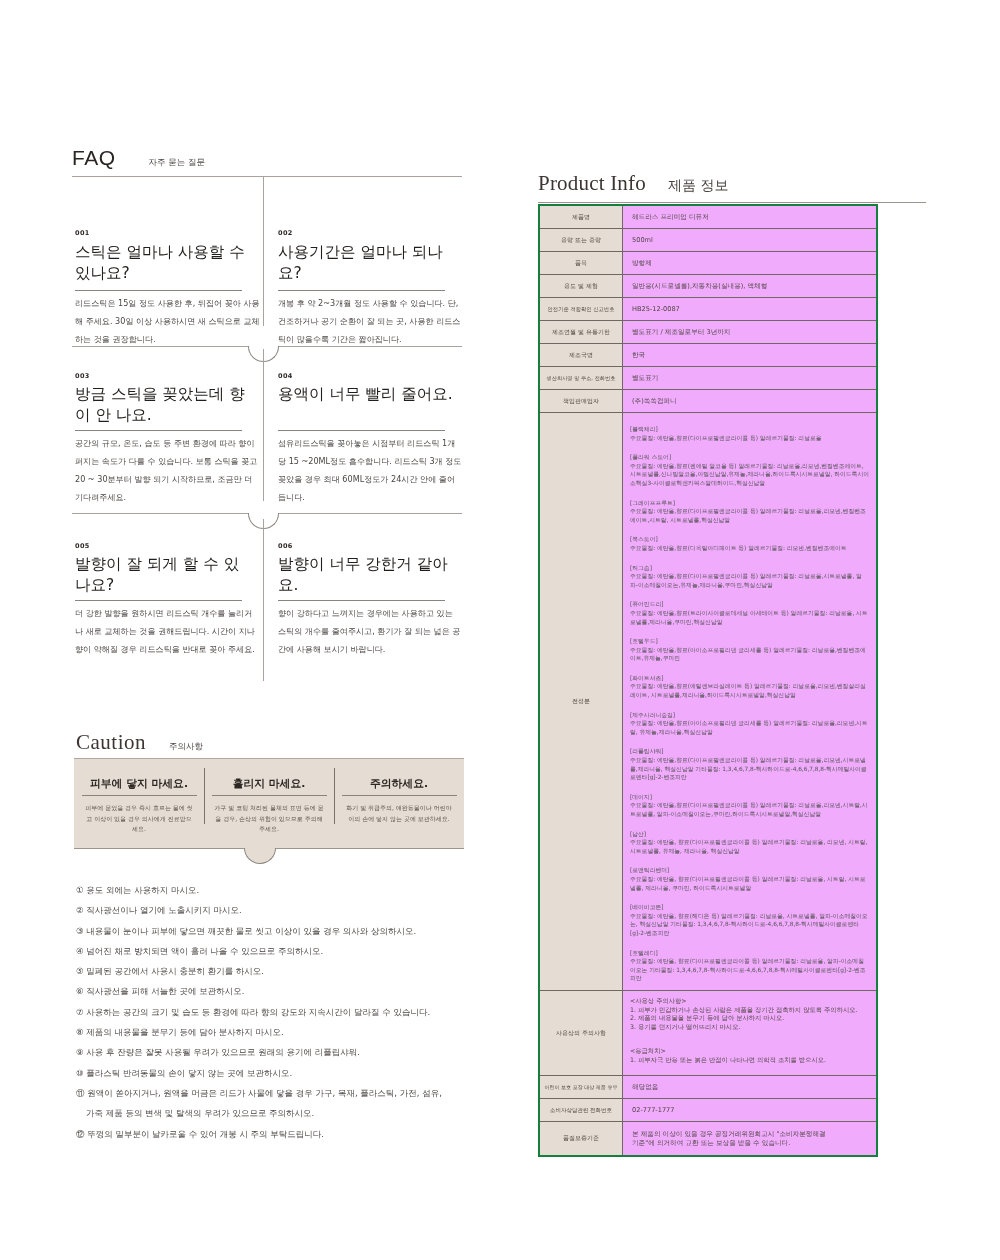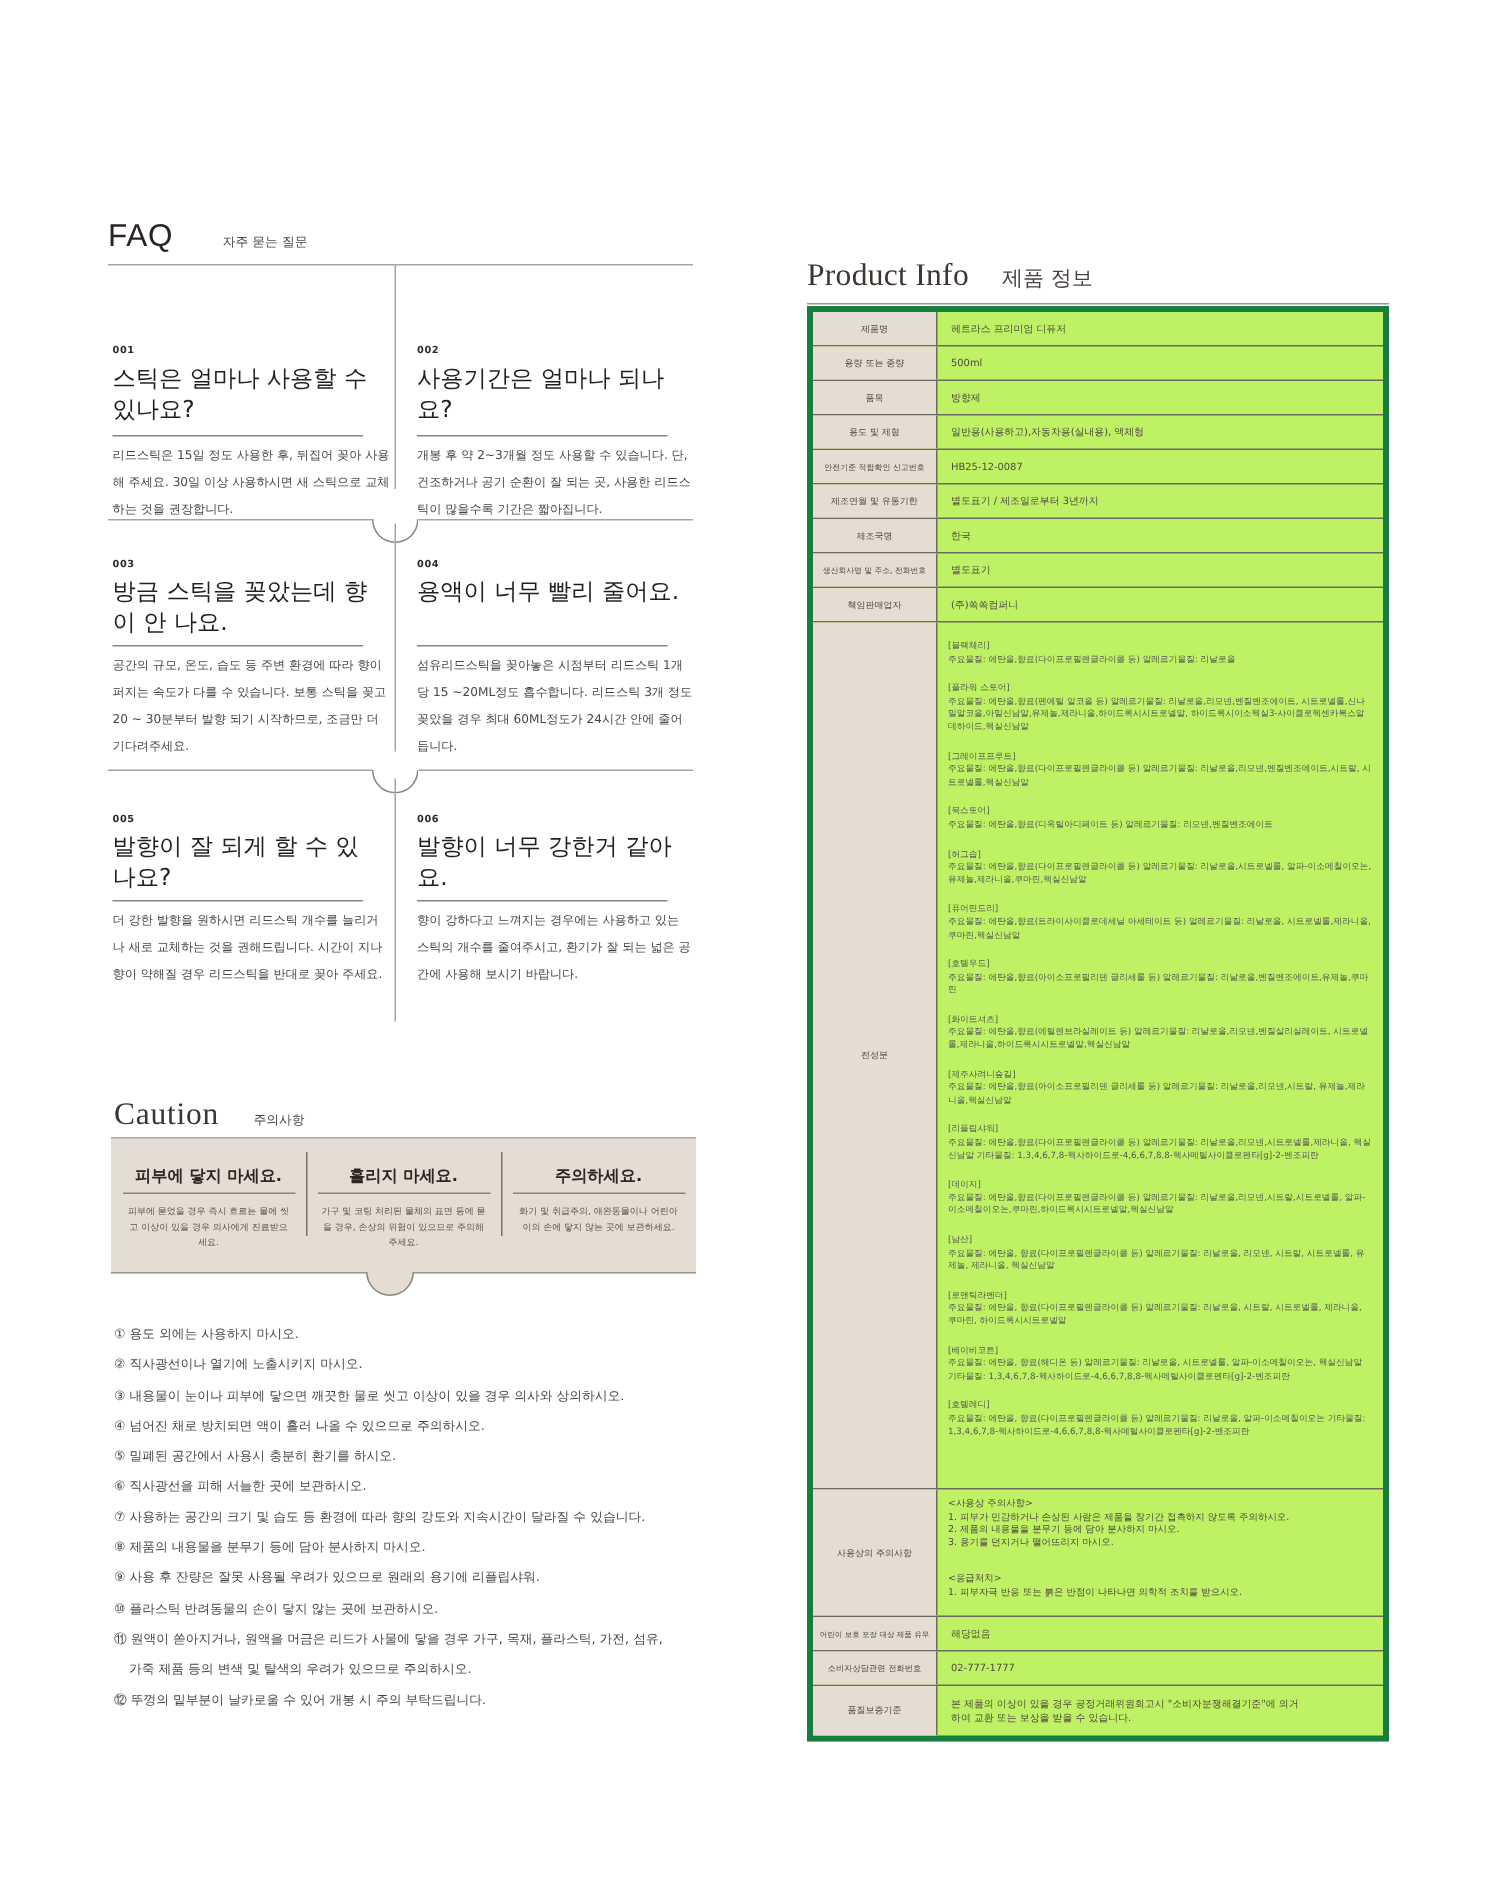--- a/index.html
+++ b/index.html
@@ -44,21 +44,21 @@
   .caution-tab { position: absolute; left: 168px; top: 118px; width: 32px; height: 16px; background: #e5ddd3; border: 1px solid #8d8682; border-top: none; border-radius: 0 0 16px 16px; }
   .caution-list { position: absolute; left: 0; top: 150px; width: 400px; list-style: none; }
   .caution-list li { font-size: 8.5px; line-height: 20.3px; color: #4a4542; white-space: nowrap; }
   .caution-list li.indent { padding-left: 10px; }
 
   
   .pinfo { position: absolute; left: 538px; top: 148px; width: 388px; margin-top: 23px; }
   .pinfo .sec-title-en { font-family: "Liberation Serif", serif; font-size: 21px; color: #3c3532; letter-spacing: 0.2px; }
   .pinfo .sec-title-ko { font-size: 14px; margin-left: 5px; }
   .pinfo-line { position: absolute; left: 0; top: 31px; width: 388px; height: 1px; background: #9a938e; }
-  .ptable { position: absolute; left: 0; top: 33px; width: 388px; border: 4px solid #15803d; border-collapse: collapse; background: #bef264; }
+  .ptable { position: absolute; left: 0; top: 33px; width: 340px; border: 2px solid #15803d; border-collapse: collapse; background: #f0abfc; }
   .prow { display: flex; border-bottom: 1px solid #6f6762; min-height: 23px; }
   .prow:last-child { border-bottom: none; }
   .pth { width: 83px; flex: 0 0 83px; background: #e5ddd3; border-right: 1px solid #6f6762; font-size: 6px; color: #4f4741; display: flex; align-items: center; justify-content: center; text-align: center; padding: 0 2px; white-space: nowrap; }
   .ptd { flex: 1; font-size: 6.6px; color: #4f4741; padding: 0 9px; display: flex; align-items: center; line-height: 9px; }
   .ptd.block { display: block; padding: 8px 7px; }
   .ing-group { margin-bottom: 11px; font-size: 5.8px; line-height: 8.6px; color: #555; }
   .ing-name { display: block; }
   .notes p { font-size: 6.3px; line-height: 8.6px; color: #4f4741; }
   .notes .gap { height: 16px; }
 </style>
@@ -185,21 +185,21 @@
     <div class="prow">
       <div class="pth">용량 또는 중량</div>
       <div class="ptd">500ml</div>
     </div>
     <div class="prow">
       <div class="pth">품목</div>
       <div class="ptd">방향제</div>
     </div>
     <div class="prow">
       <div class="pth">용도 및 제형</div>
-      <div class="ptd">일반용(사용하고),자동차용(실내용), 액체형</div>
+      <div class="ptd">일반용(시트로넬롤),자동차용(실내용), 액체형</div>
     </div>
     <div class="prow">
       <div class="pth" style="font-size:5.3px">안전기준 적합확인 신고번호</div>
       <div class="ptd">HB25-12-0087</div>
     </div>
     <div class="prow">
       <div class="pth">제조연월 및 유통기한</div>
       <div class="ptd">별도표기 / 제조일로부터 3년까지</div>
     </div>
     <div class="prow">

